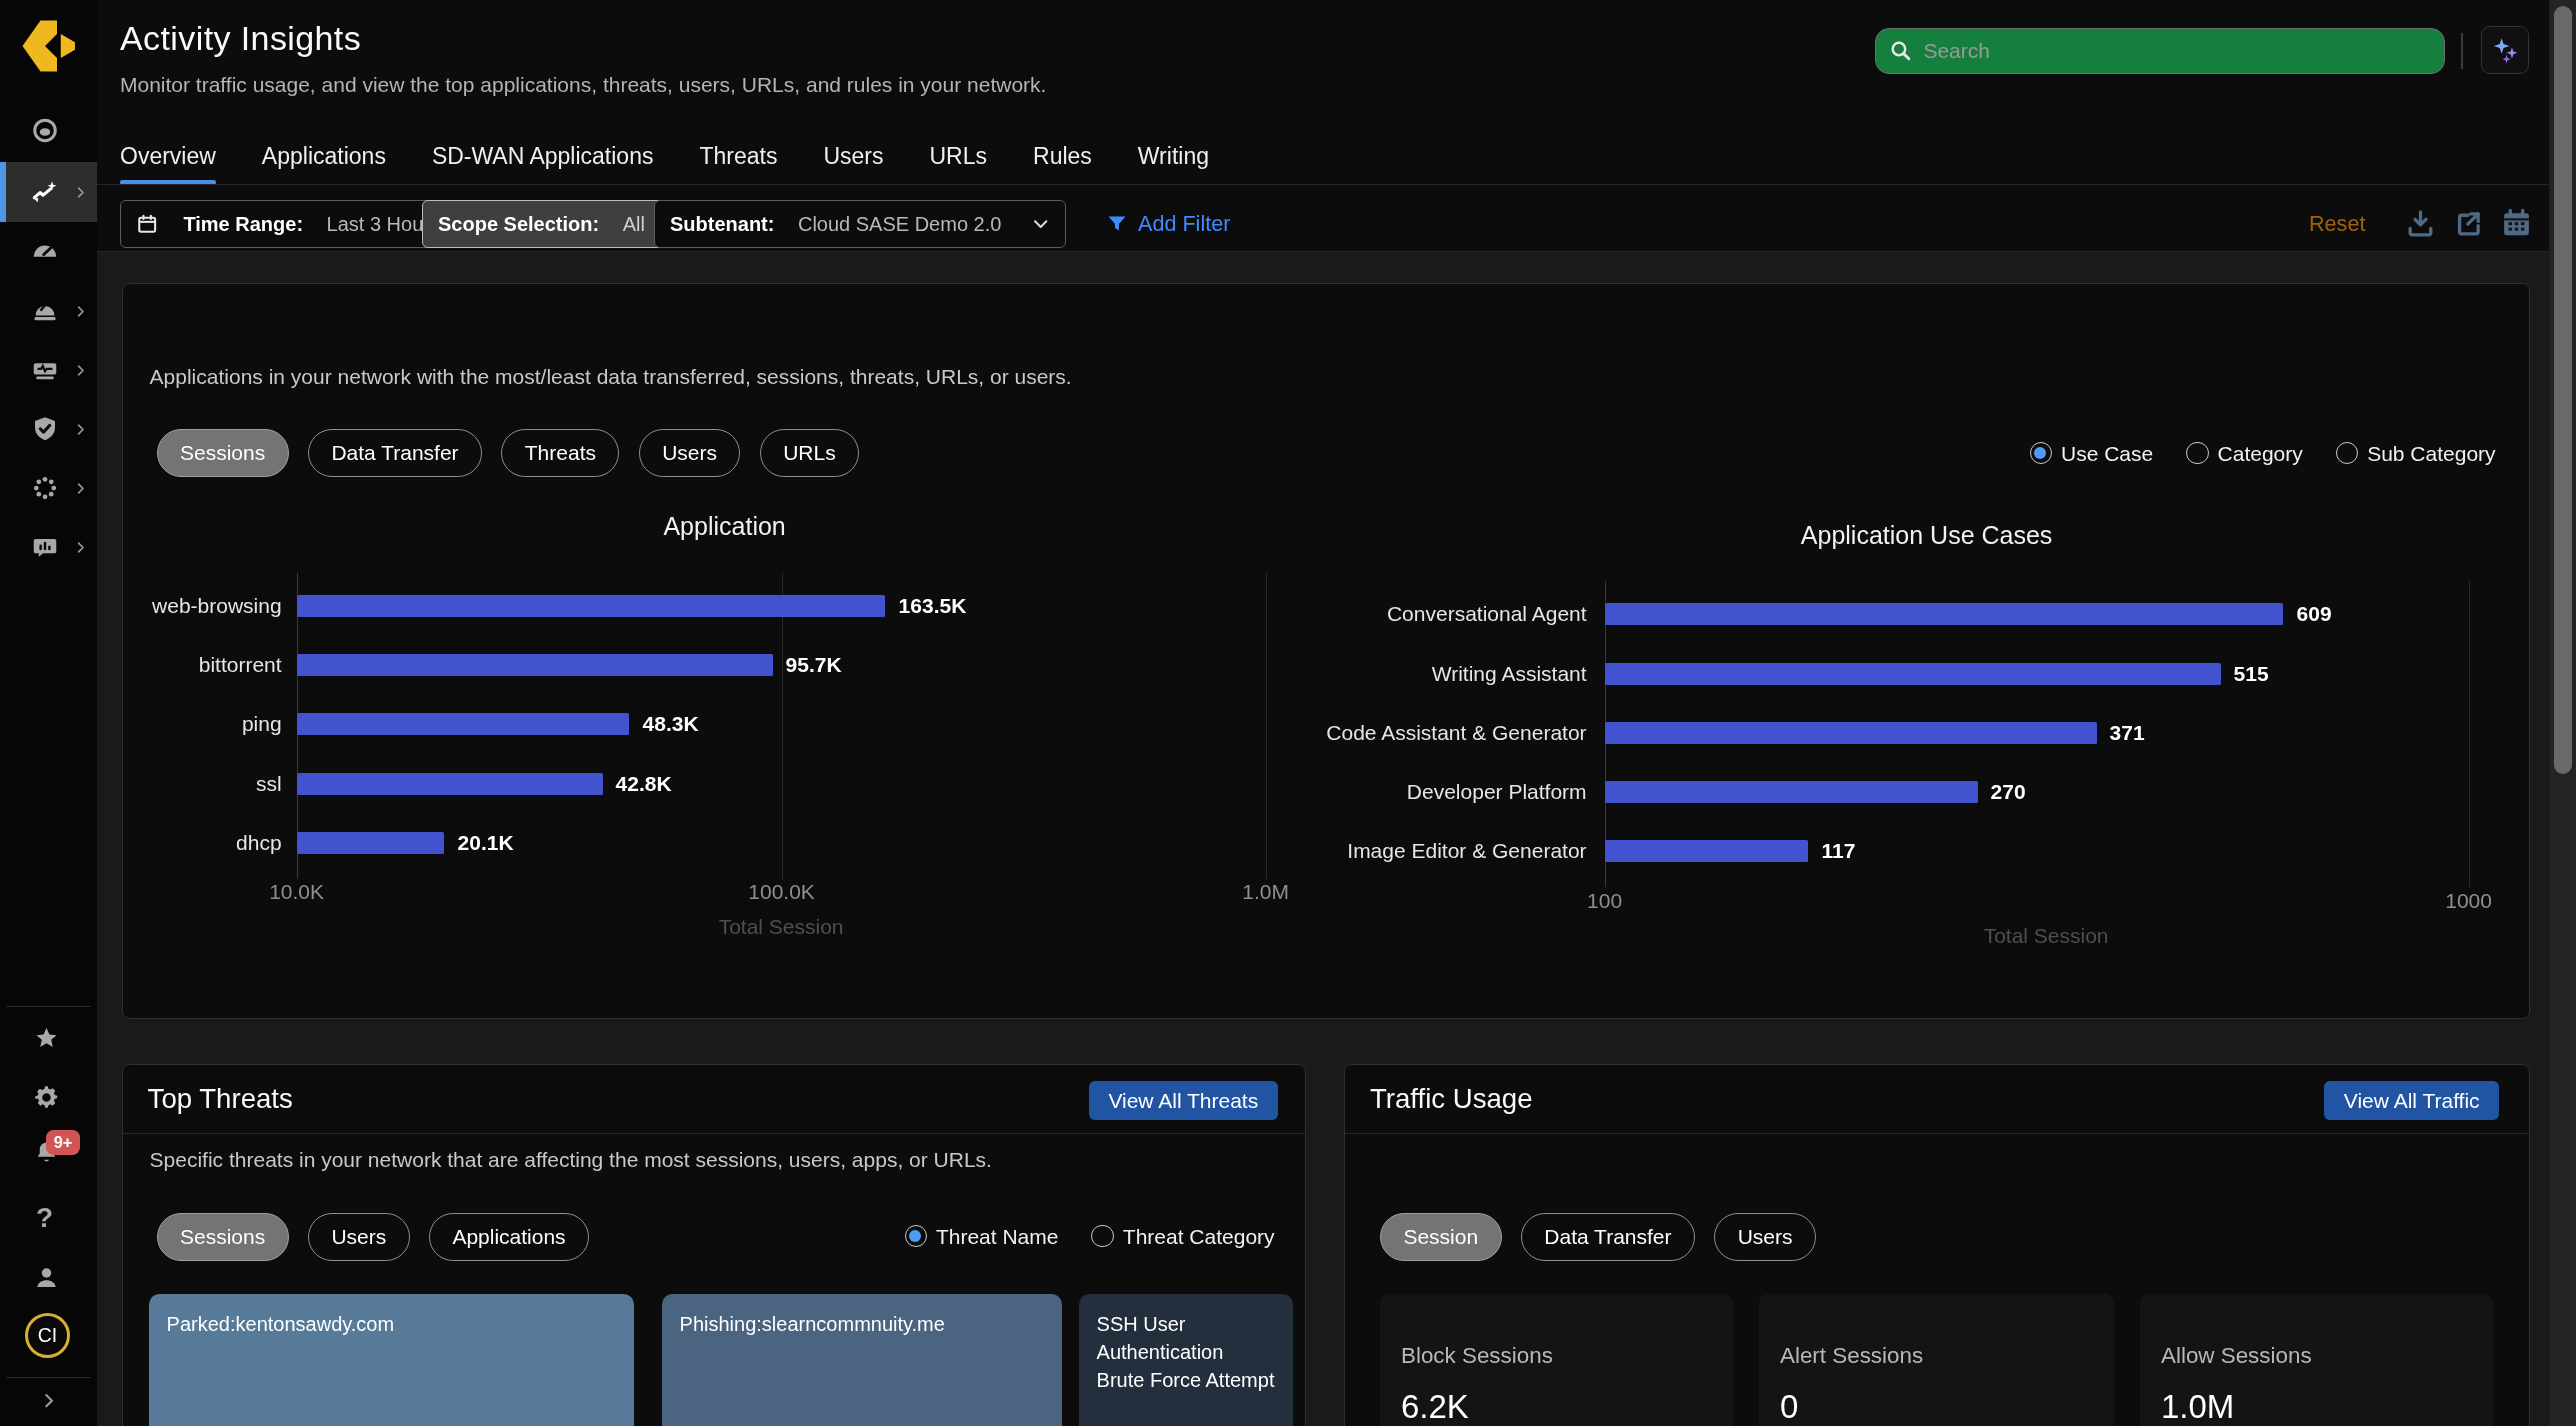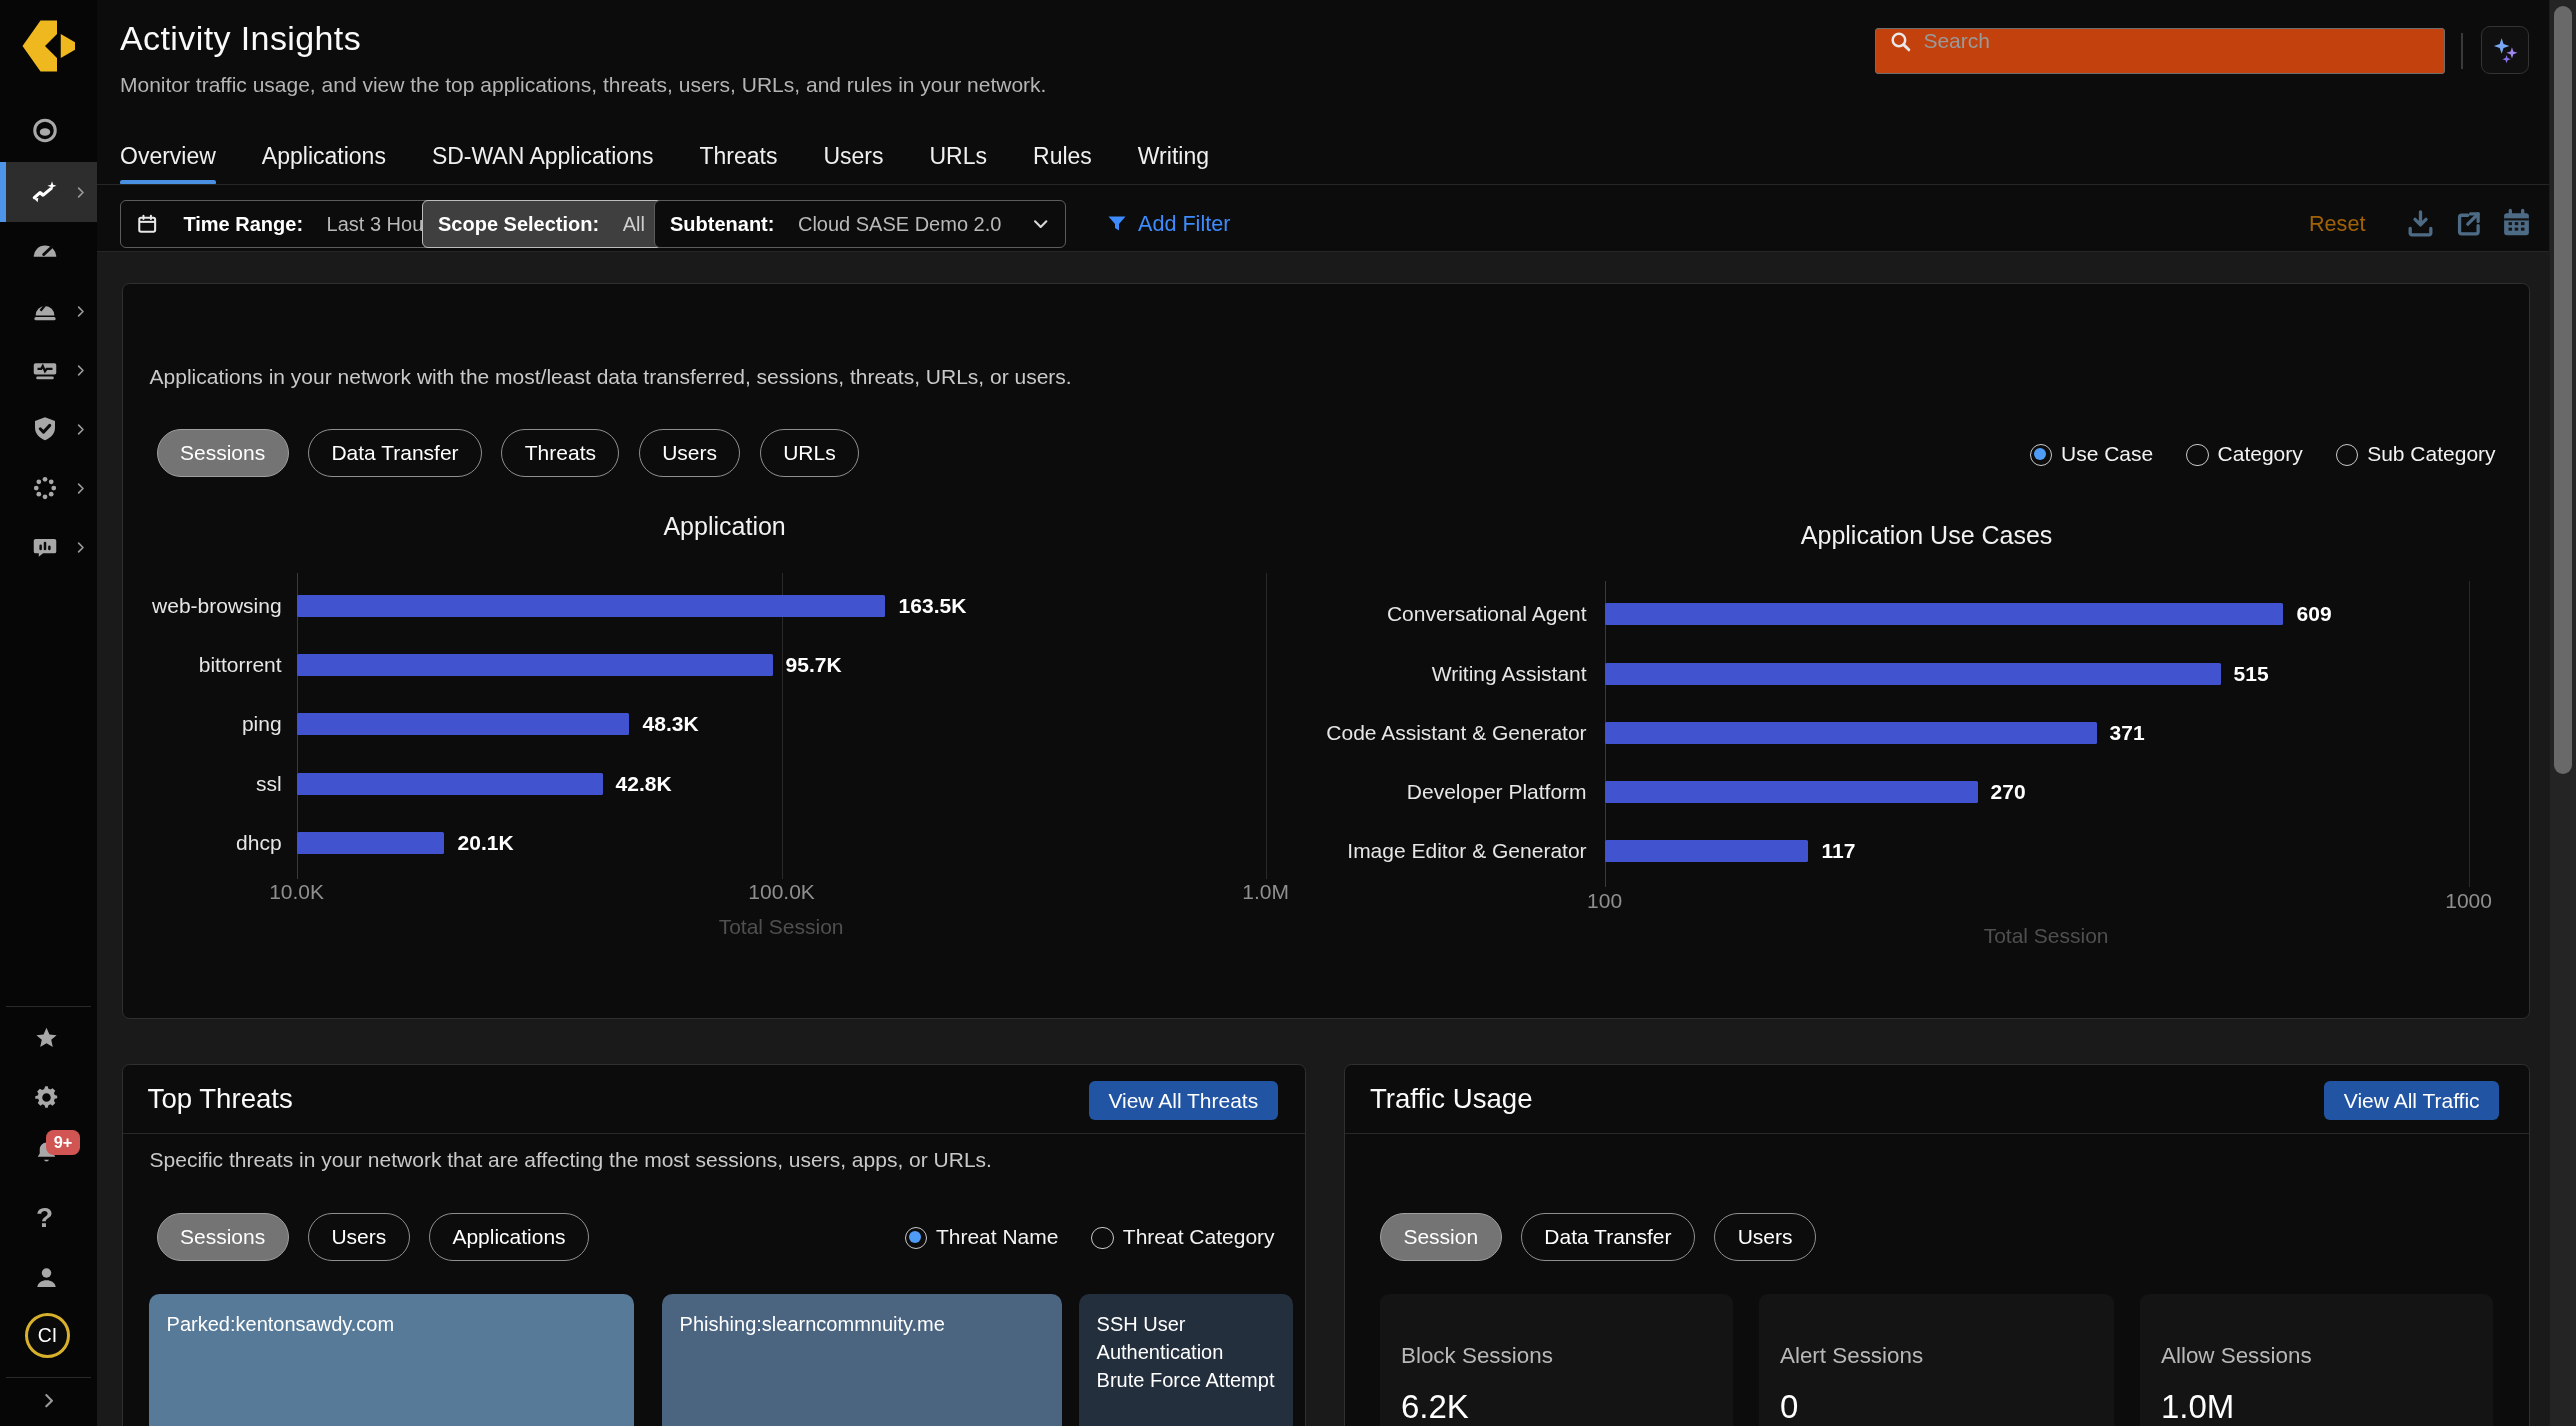--- a/index.html
+++ b/index.html
@@ -31,22 +31,22 @@
   
   .topbar { position:absolute; left:97px; top:0; width:2452px; height:252px; background:#0c0c0c; }
   .page-title { position:absolute; left:23px; top:19.4px; font-size:34px; font-weight:400; color:#fafafa; letter-spacing:0.4px; }
   .page-subtitle { position:absolute; left:23px; top:73px; font-size:21px; color:#b4b4b4; }
   .tabs { position:absolute; left:23px; top:128px; height:57px; display:flex; gap:46px; align-items:center; }
   .tab { position:relative; font-size:23px; color:#f0f0f0; height:57px; display:flex; align-items:center; cursor:pointer; white-space:nowrap; }
   .tab.active::after { content:""; position:absolute; left:0; right:0; bottom:0; height:5.2px; background:#4a90e2; border-radius:2.2px; }
   .tabs-border { position:absolute; left:0; top:184px; width:2452px; height:0.7px; background:#262626; }
   .topbar-border { position:absolute; left:0; top:251px; width:2452px; height:0.7px; background:#262626; }
 
-  .searchbox { position:absolute; left:1778px; top:27.6px; width:570px; height:46px; background:#c2410c; border:1.5px solid #6e6e6e;
-               border-radius:3px; display:flex; align-items:flex-start; padding:0 12px; }
+  .searchbox { position:absolute; left:1778px; top:27.6px; width:570px; height:46px; background:#15803d; border:1.5px solid #6e6e6e;
+               border-radius:14px; display:flex; align-items:center; padding:0 12px; }
   .searchbox .ic { width:25px; height:25px; color:#e8e8e8; margin-right:10.4px; }
   .searchbox .ic svg{ width:25px; height:25px; }
   .searchbox input { flex:1; background:transparent; border:0; outline:0; color:#e0e0e0; font-size:21px; font-family:"Liberation Sans",sans-serif; }
   .searchbox input::placeholder { color:#9a9a9a; }
   .search-divider { position:absolute; left:2364px; top:33px; width:1.5px; height:36px; background:#3a3a3a; }
   .sparkle-btn { position:absolute; left:2384px; top:26px; width:48px; height:48px; border:1.5px solid #333; border-radius:9px;
                  background:#101010; display:flex; align-items:center; justify-content:center; cursor:pointer; }
   .sparkle-btn svg { width:31px; height:31px; }
 
   
@@ -75,21 +75,21 @@
   .card-header { position:absolute; left:0; top:0; right:0; height:69px; border-bottom:0.7px solid #282828; }
   .card-title { position:absolute; left:25px; top:18px; font-size:27.6px; font-weight:400; color:#fafafa; }
   .btn-primary { position:absolute; top:16.4px; height:39px; background:#2155a3; color:#fff; border:0; border-radius:6px;
                  font-size:21px; font-family:"Liberation Sans",sans-serif; padding:0 19.4px; cursor:pointer; }
   .card-desc { position:absolute; left:27px; font-size:21px; color:#c9c9c9; }
   .pillrow { position:absolute; display:flex; gap:19.4px; }
   .tpill { height:48px; border:1.5px solid #8f8f8f; border-radius:24px; display:flex; align-items:center; padding:0 22.4px;
            font-size:21px; color:#fff; cursor:pointer; background:transparent; white-space:nowrap; }
   .tpill.active { background:#747474; border-color:#9f9f9f; }
   .radiorow { position:absolute; display:flex; gap:33px; align-items:center; }
-  .radio { display:flex; align-items:flex-end; gap:9px; cursor:pointer; }
+  .radio { display:flex; align-items:flex-start; gap:9px; cursor:pointer; }
   .radio .rdot { width:22.4px; height:22.4px; border-radius:50%; border:1.5px solid #c9c9c9; background:#0c0c0c; position:relative; flex:0 0 auto; }
   .radio.selected .rdot::after { content:""; position:absolute; left:3.7px; top:3.7px; width:12px; height:12px; border-radius:50%; background:#4f9cf7; }
   .radio .rlabel { font-size:21px; color:#f2f2f2; white-space:nowrap; }
 
   
   .chart-title { position:absolute; text-align:center; font-size:25px; color:#f2f2f2; }
   .gridline { position:absolute; width:0.7px; background:#2a2a2a; }
   .gridline.axis { background:#3a3a3a; }
   .bar { position:absolute; height:22.4px; border-radius:1.5px; cursor:pointer; }
   .cat-label { position:absolute; font-size:21px; color:#e6e6e6; text-align:right; line-height:22.4px; white-space:nowrap; }

